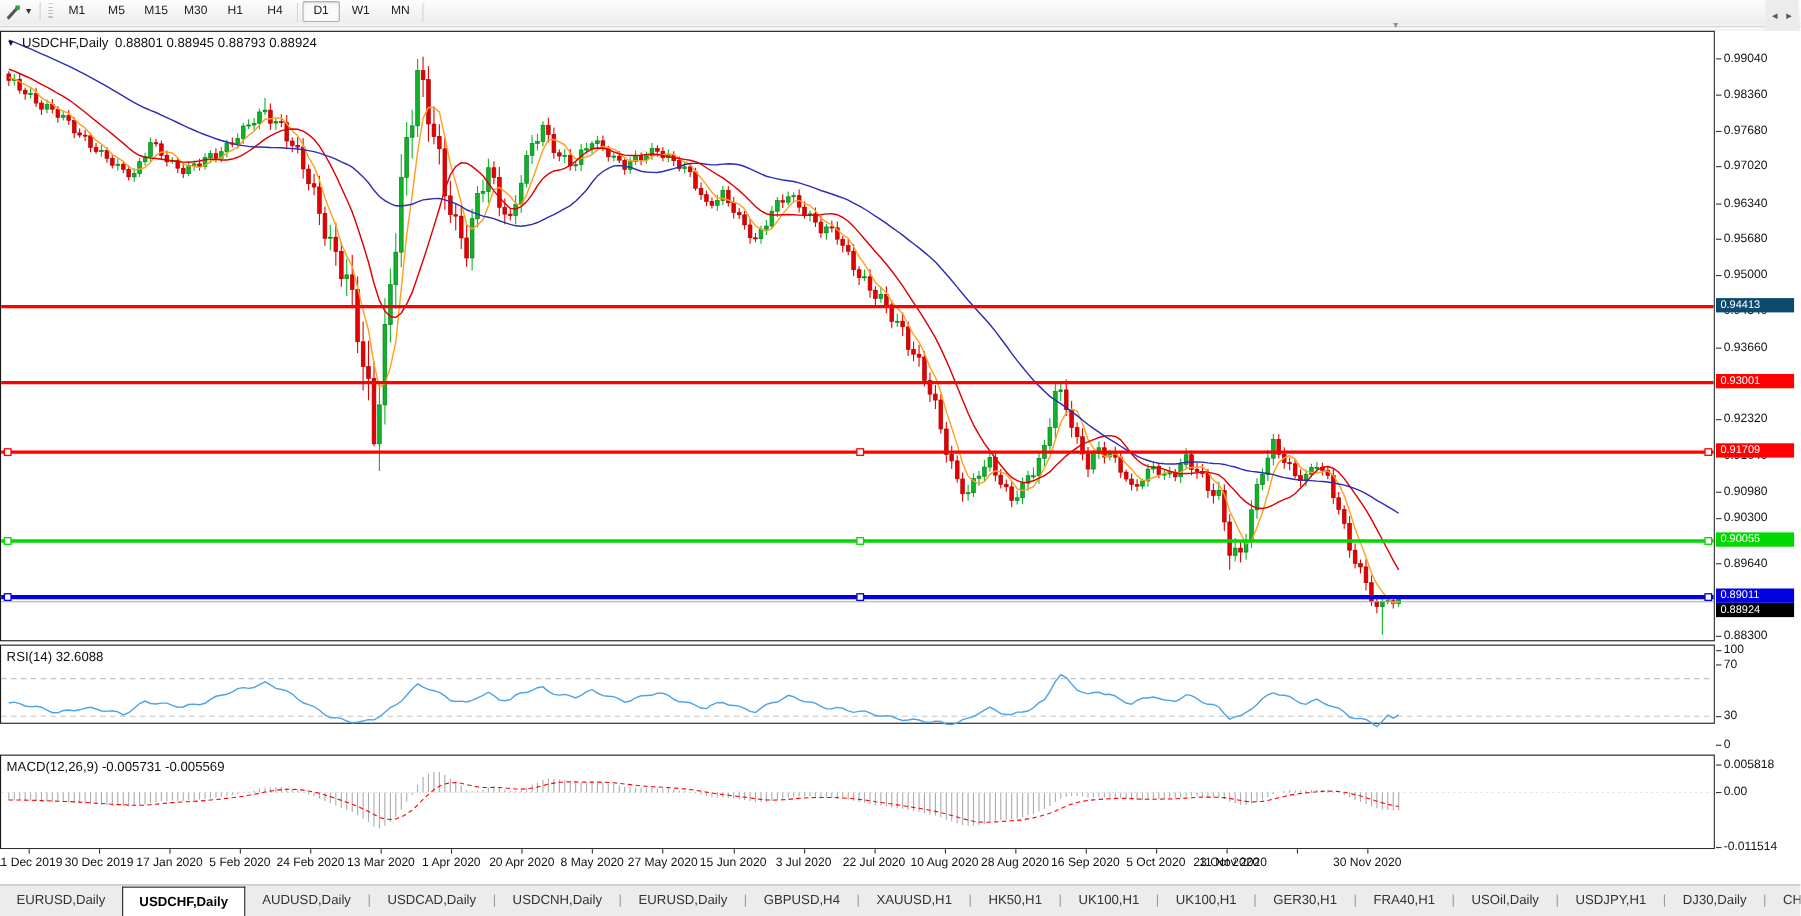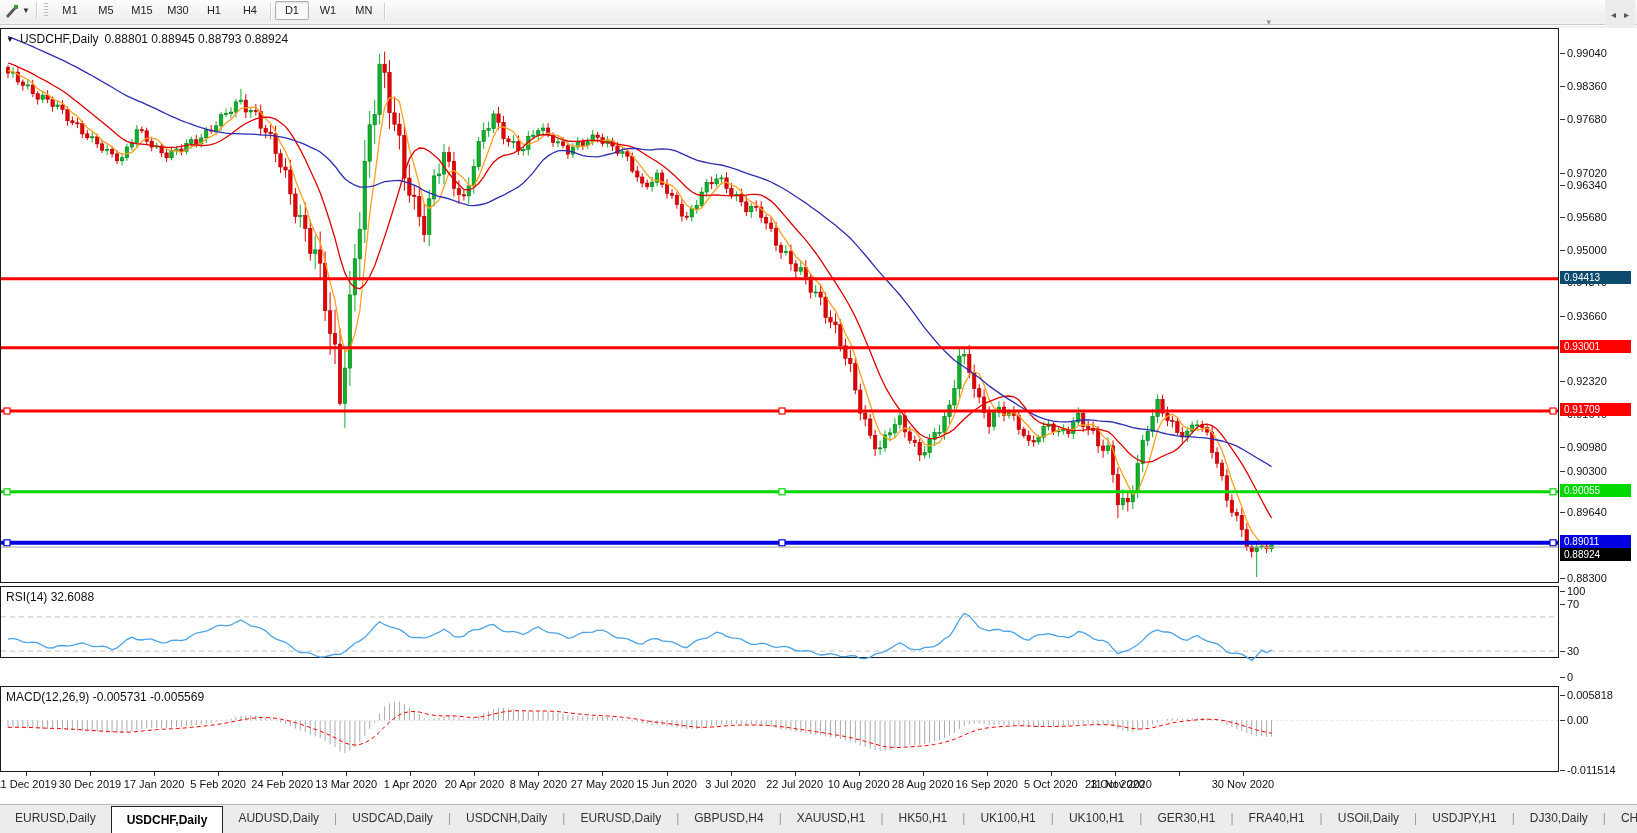--- a/index.html
+++ b/index.html
@@ -629,21 +629,21 @@
           <rect x="778" y="510.8" width="6" height="6" fill="#ffffff" stroke="#0000e0" stroke-width="1.2"></rect>
           <rect x="1549" y="510.8" width="6" height="6" fill="#ffffff" stroke="#0000e0" stroke-width="1.2"></rect>
           <line x1="0" y1="518.1" x2="1557" y2="518.1" stroke="#a8a8a8" stroke-width="1"></line>
         </svg>
       </div>
 </div>
 <div id="axis-main" class="axis">
       <div class="ptick" style="top: 18.6567px;">0.99040</div>
       <div class="ptick" style="top: 51.8934px;">0.98360</div>
       <div class="ptick" style="top: 85.1301px;">0.97680</div>
-      <div class="ptick" style="top: 117.389px; margin-top: 22px;">0.97020</div>
+      <div class="ptick" style="top: 117.389px;">0.97020</div>
       <div class="ptick" style="top: 150.626px;">0.96340</div>
       <div class="ptick" style="top: 182.885px;">0.95680</div>
       <div class="ptick" style="top: 216.122px;">0.95000</div>
       <div class="ptick" style="top: 248.381px;">0.94340</div>
       <div class="ptick" style="top: 281.618px;">0.93660</div>
       <div class="ptick" style="top: 314.854px;">0.92980</div>
       <div class="ptick" style="top: 347.113px;">0.92320</div>
       <div class="ptick" style="top: 380.35px;">0.91640</div>
       <div class="ptick" style="top: 412.609px;">0.90980</div>
       <div class="ptick" style="top: 437px;">0.90300</div>

